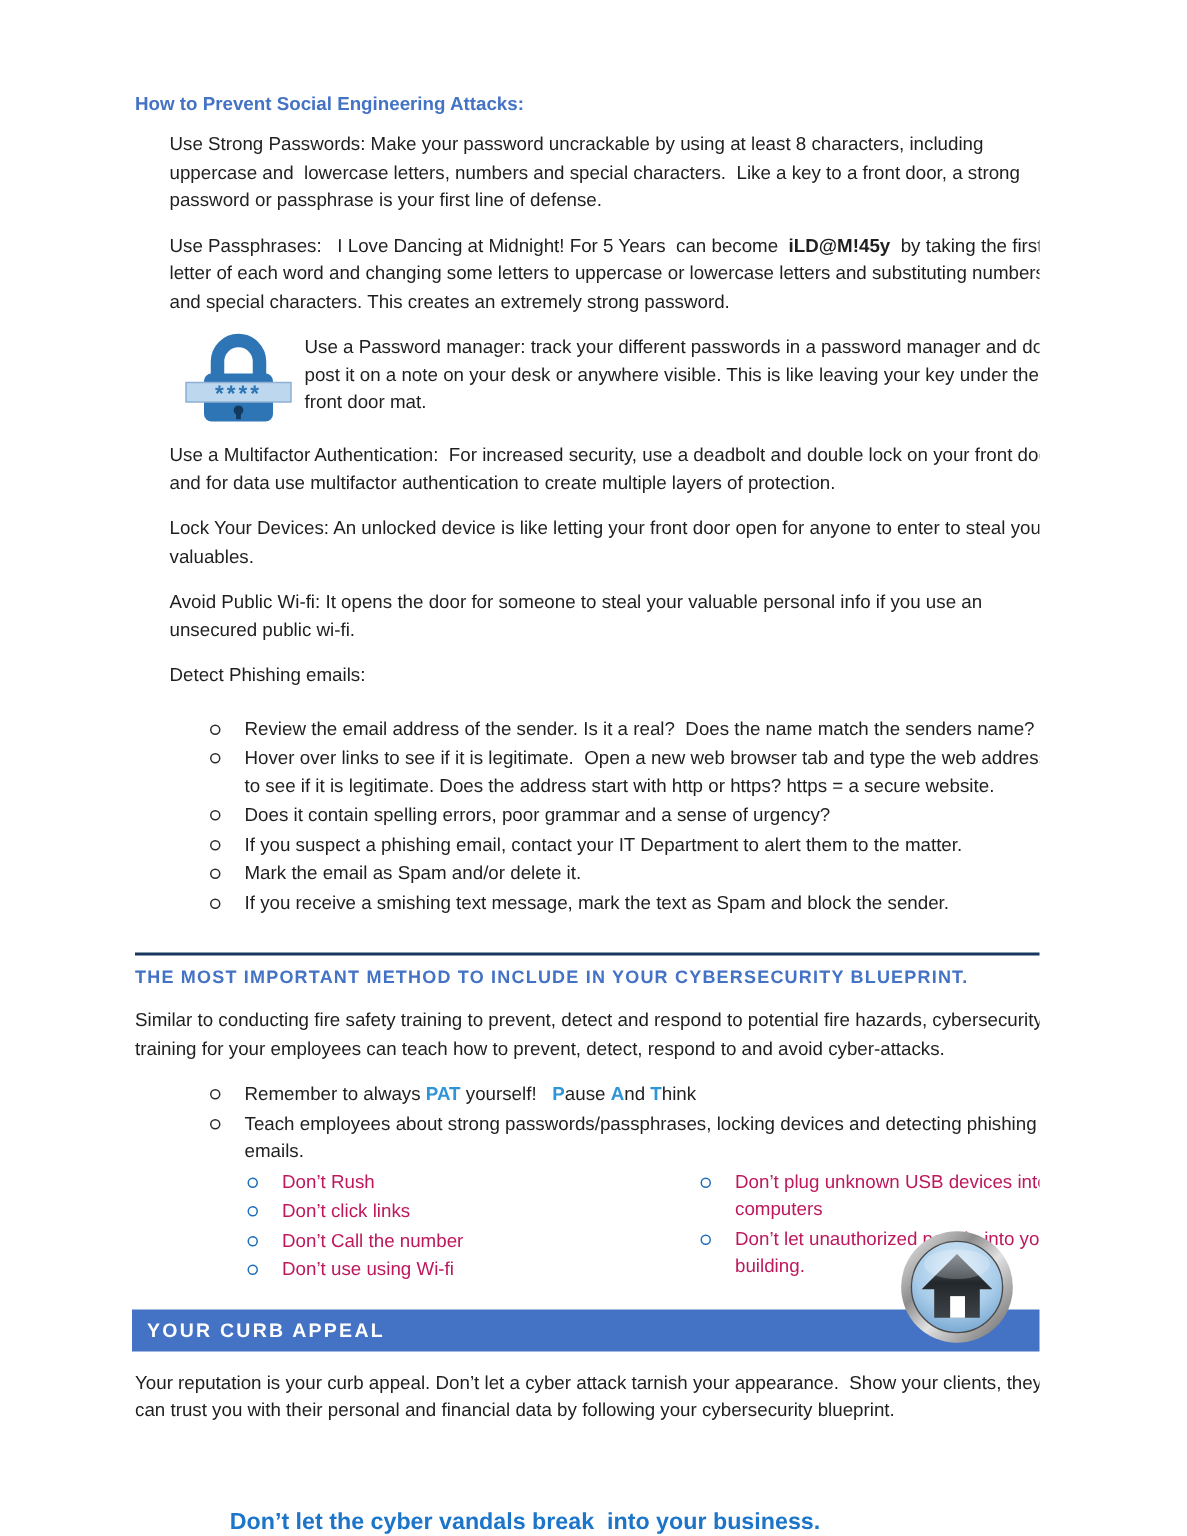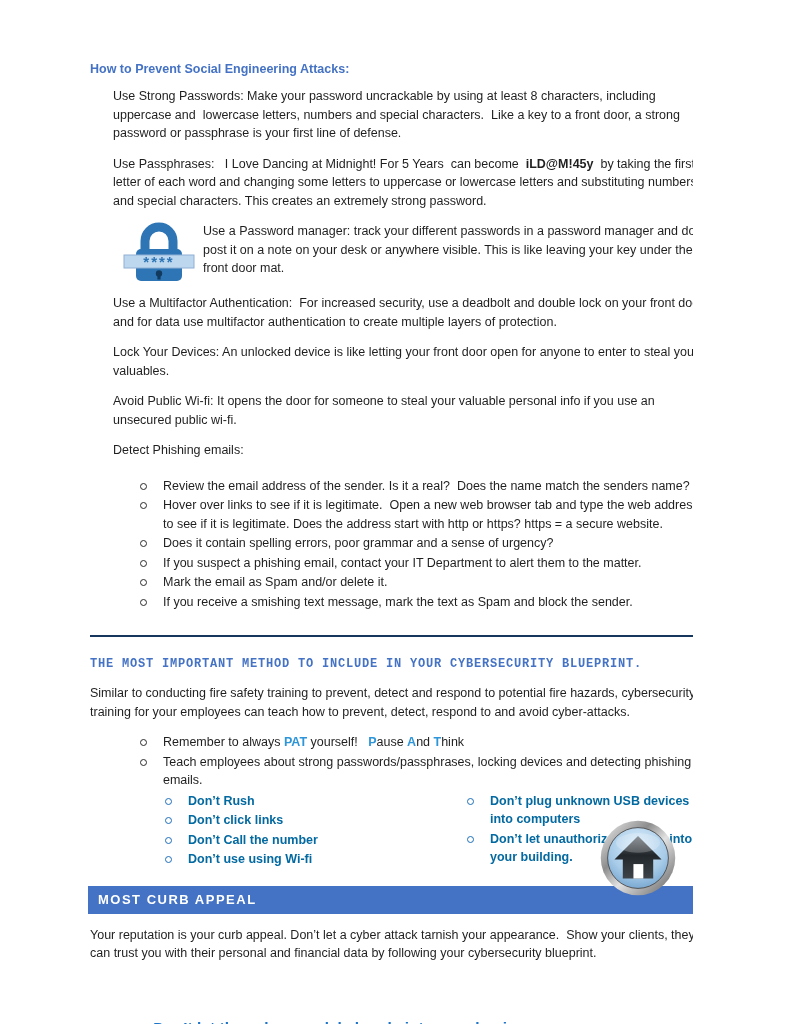--- a/index.html
+++ b/index.html
@@ -15,29 +15,29 @@
   .lockrow{display:flex;align-items:flex-start;margin:2px 0 12px 33px;}
   .lock-ic{flex:none;width:72px;height:60px;margin-right:8px;}
   .lockrow .txt{flex:1;line-height:18.5px;white-space:pre-wrap;}
   
   .bul-row{display:flex;margin-left:50px;margin-bottom:1px;}
   .bul-mark{flex:none;width:23px;padding-top:6px;}
   .bul-mark i{display:block;width:5px;height:5px;border:1.3px solid #2b2b2b;border-radius:50%;}
   .bul-txt{flex:1;line-height:18.5px;white-space:pre-wrap;}
   .phish{margin-bottom:24px;}
   
-  .section-head{border-top:2px solid #17365D;padding-top:20px;color:#4472C4;font-weight:bold;
-                font-size:12px;letter-spacing:0.8px;margin:0 0 13px 0;font-family:Liberation Mono, monospace;}
+  .section-head{border-top:2px solid #17365D;padding-top:7px;color:#4472C4;font-weight:bold;
+                font-size:12px;letter-spacing:0.8px;margin:0 0 13px 0;}
   .blue-init{color:#2E95D8;font-weight:bold;}
   .donts{display:flex;margin-left:75px;margin-top:2px;}
   .donts .col1{width:302px;}
   .donts .col2{width:242px;}
   .dont-row{display:flex;margin-bottom:1px;}
   .dont-row .bul-mark i{border-color:#1F6FBA;}
-  .dont-txt{flex:1;line-height:18.5px;color:#0369a1;font-weight:bold;white-space:pre-wrap;}
+  .dont-txt{flex:1;line-height:18.5px;color:#be185d;font-weight:normal;white-space:pre-wrap;}
   
   .banner{margin:16px 0 0 -2px;width:624px;box-sizing:border-box;background:#4472C4;color:#ffffff;
           font-weight:bold;font-size:13px;letter-spacing:1.5px;padding:6px 10px 7px;}
   .curb-para{margin:12px 0 0 0;line-height:18.5px;white-space:pre-wrap;}
   .closing{margin:9px 0 0 6px;width:508px;text-align:center;color:#1C75C9;font-weight:bold;
            font-size:15.5px;line-height:22.5px;white-space:pre-wrap;}
   
   .vrule{position:absolute;left:739px;top:68px;width:3px;height:864px;background:#262626;}
   .pagebox{position:absolute;left:697px;top:932px;width:49px;height:33px;background:#8A8482;
            color:#fbfbfb;display:flex;align-items:center;justify-content:flex-end;
@@ -170,21 +170,21 @@
           </div>
         <div class="dont-row">
             <span class="bul-mark">
               <i></i>
             </span>
             <span class="dont-txt">Don’t let unauthorized people into your building.</span>
           </div>
       </div>
     </div>
 
-    <div class="banner">MOST CURB APPEAL</div>
+    <div class="banner">YOUR CURB APPEAL</div>
 
     <div class="curb-para">Your reputation is your curb appeal. Don’t let a cyber attack tarnish your appearance.  Show your clients, they can trust you with their personal and financial data by following your cybersecurity blueprint.</div>
 
     <div class="closing">
       <div>Don’t let the cyber vandals break  into your business.</div>
       
     </div>
 
   </div>
 

